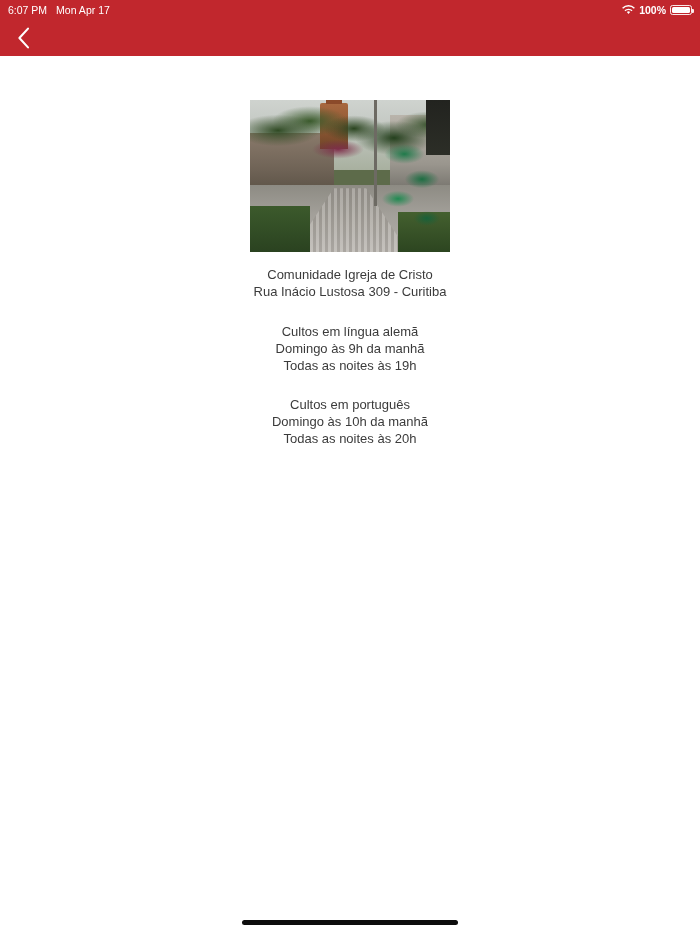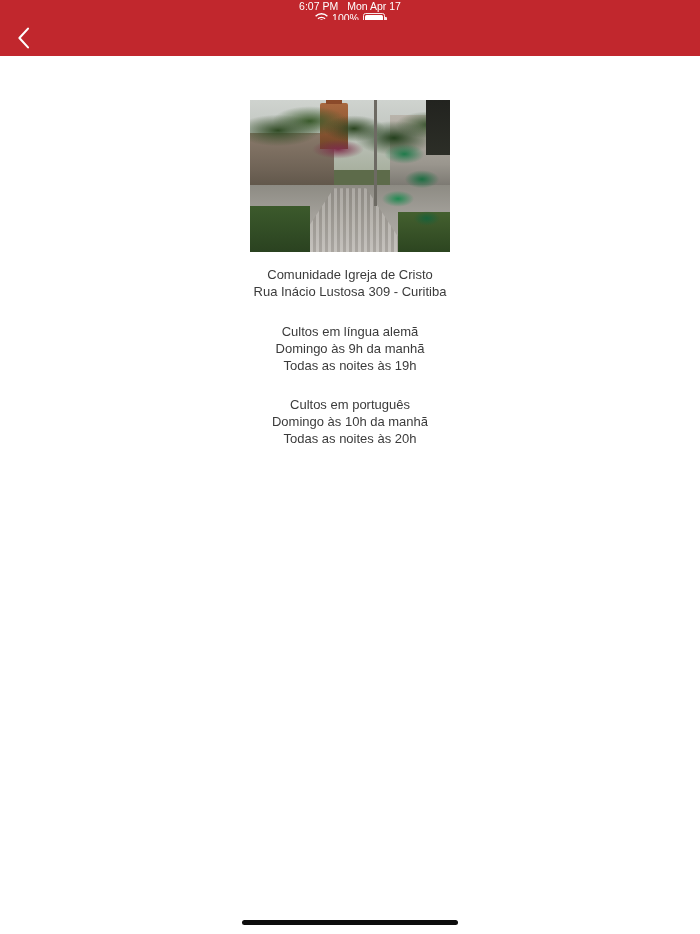--- a/index.html
+++ b/index.html
@@ -19,33 +19,33 @@
   .status-bar {
     height: 20px;
     background: var(--brand, #c1272d);
     display: flex;
     align-items: center;
     justify-content: space-between;
     padding: 0 8px;
     color: #ffffff;
     font-size: 10.5px;
     box-sizing: border-box;
-    flex-direction: column;
   }
   .status-left {
     display: flex;
     align-items: center;
     gap: 9px;
     white-space: nowrap;
   }
   .status-right {
     display: flex;
     align-items: center;
     gap: 4px;
     white-space: nowrap;
+    font-weight: bold;
   }
   .wifi-icon svg { display: block; }
   .battery {
     display: inline-block;
     width: 22px;
     height: 10px;
     border: 1px solid rgba(255,255,255,0.9);
     border-radius: 2.5px;
     position: relative;
     box-sizing: border-box;

